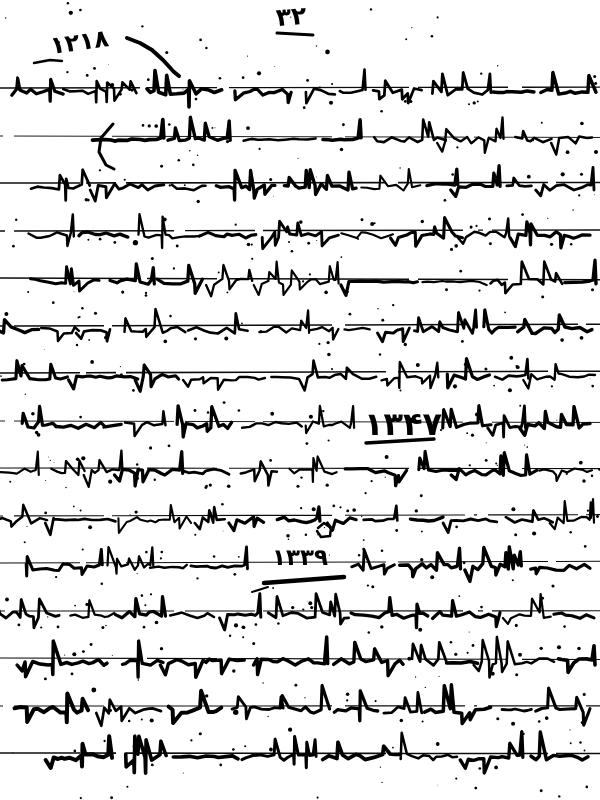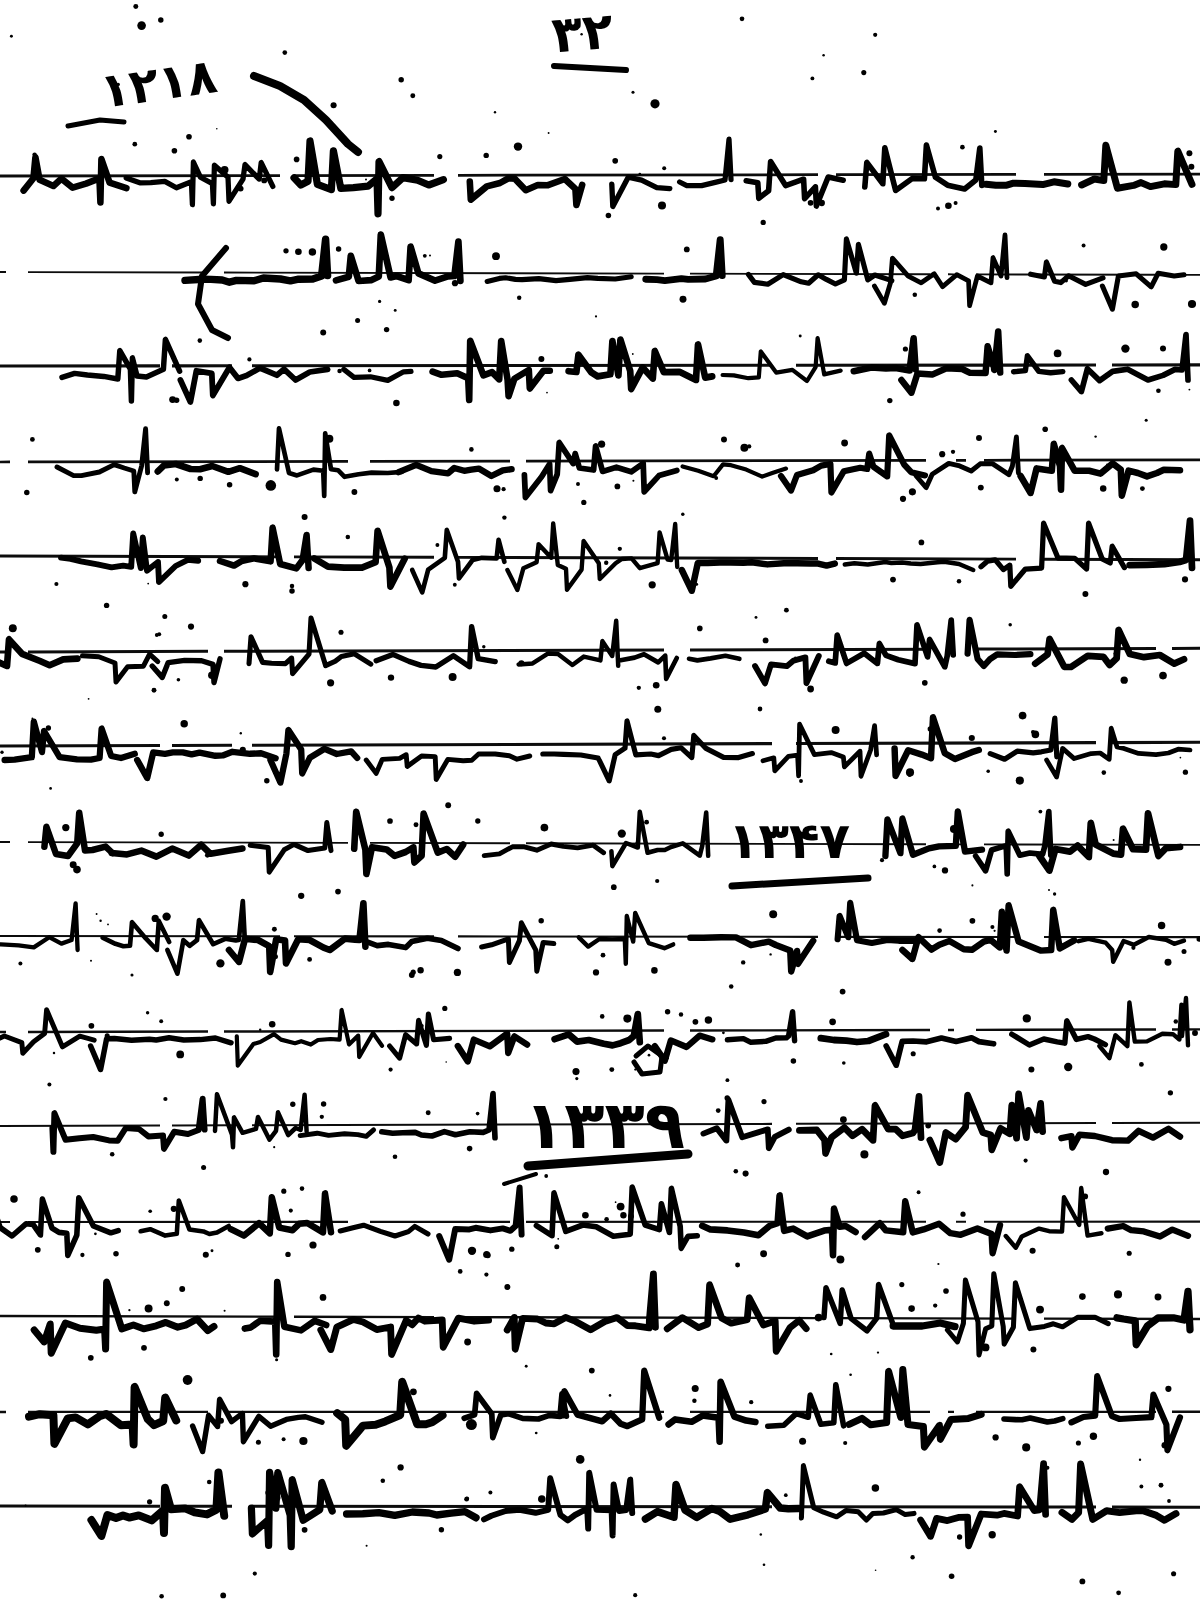--- a/index.html
+++ b/index.html
@@ -7,22 +7,22 @@
     position:relative;width:600px;height:800px;background:#ffffff;
     overflow:hidden;font-family:"DejaVu Sans",sans-serif;color:#000;
   }
   .page svg{position:absolute;left:0;top:0;}
   .overlay{
     position:absolute;font-weight:bold;color:#000;white-space:nowrap;
     font-family:"DejaVu Sans",sans-serif;line-height:1;
   }
   .pn{left:276px;top:4px;font-size:25px;transform:rotate(-5deg);}
   .hdate{left:50px;top:30px;font-size:24px;letter-spacing:2px;transform:rotate(-8deg);}
-  .n1347{left:364px;top:408px;font-size:25px;letter-spacing:1px;}
-  .n1339{left:262px;top:546px;font-size:33px;letter-spacing:2px;}
+  .n1347{left:364px;top:408px;font-size:32px;letter-spacing:1px;}
+  .n1339{left:272px;top:546px;font-size:23px;letter-spacing:2px;}
 </style>
 </head>
 <body>
 
 <div class="page">
   <svg width="600" height="800" viewBox="0 0 600 800">
       <line x1="0" y1="88" x2="600" y2="87.06630912143737" stroke="#000000" stroke-width="1.38" stroke-dasharray="140 7 70 12 180 9 90 14" opacity="0.95"></line>
       <line x1="0" y1="136" x2="600" y2="137.46067875344306" stroke="#000000" stroke-width="0.94" stroke-dasharray="3 11 90 8 220 13 120 9" opacity="0.95"></line>
       <line x1="0" y1="183" x2="600" y2="182.44921268057078" stroke="#000000" stroke-width="1.57" stroke-dasharray="80 6 30 10 260 12 150 8" opacity="0.95"></line>
       <line x1="0" y1="231" x2="600" y2="229.96269424632192" stroke="#000000" stroke-width="1.37" stroke-dasharray="5 9 160 11 70 8 200 15" opacity="0.95"></line>

